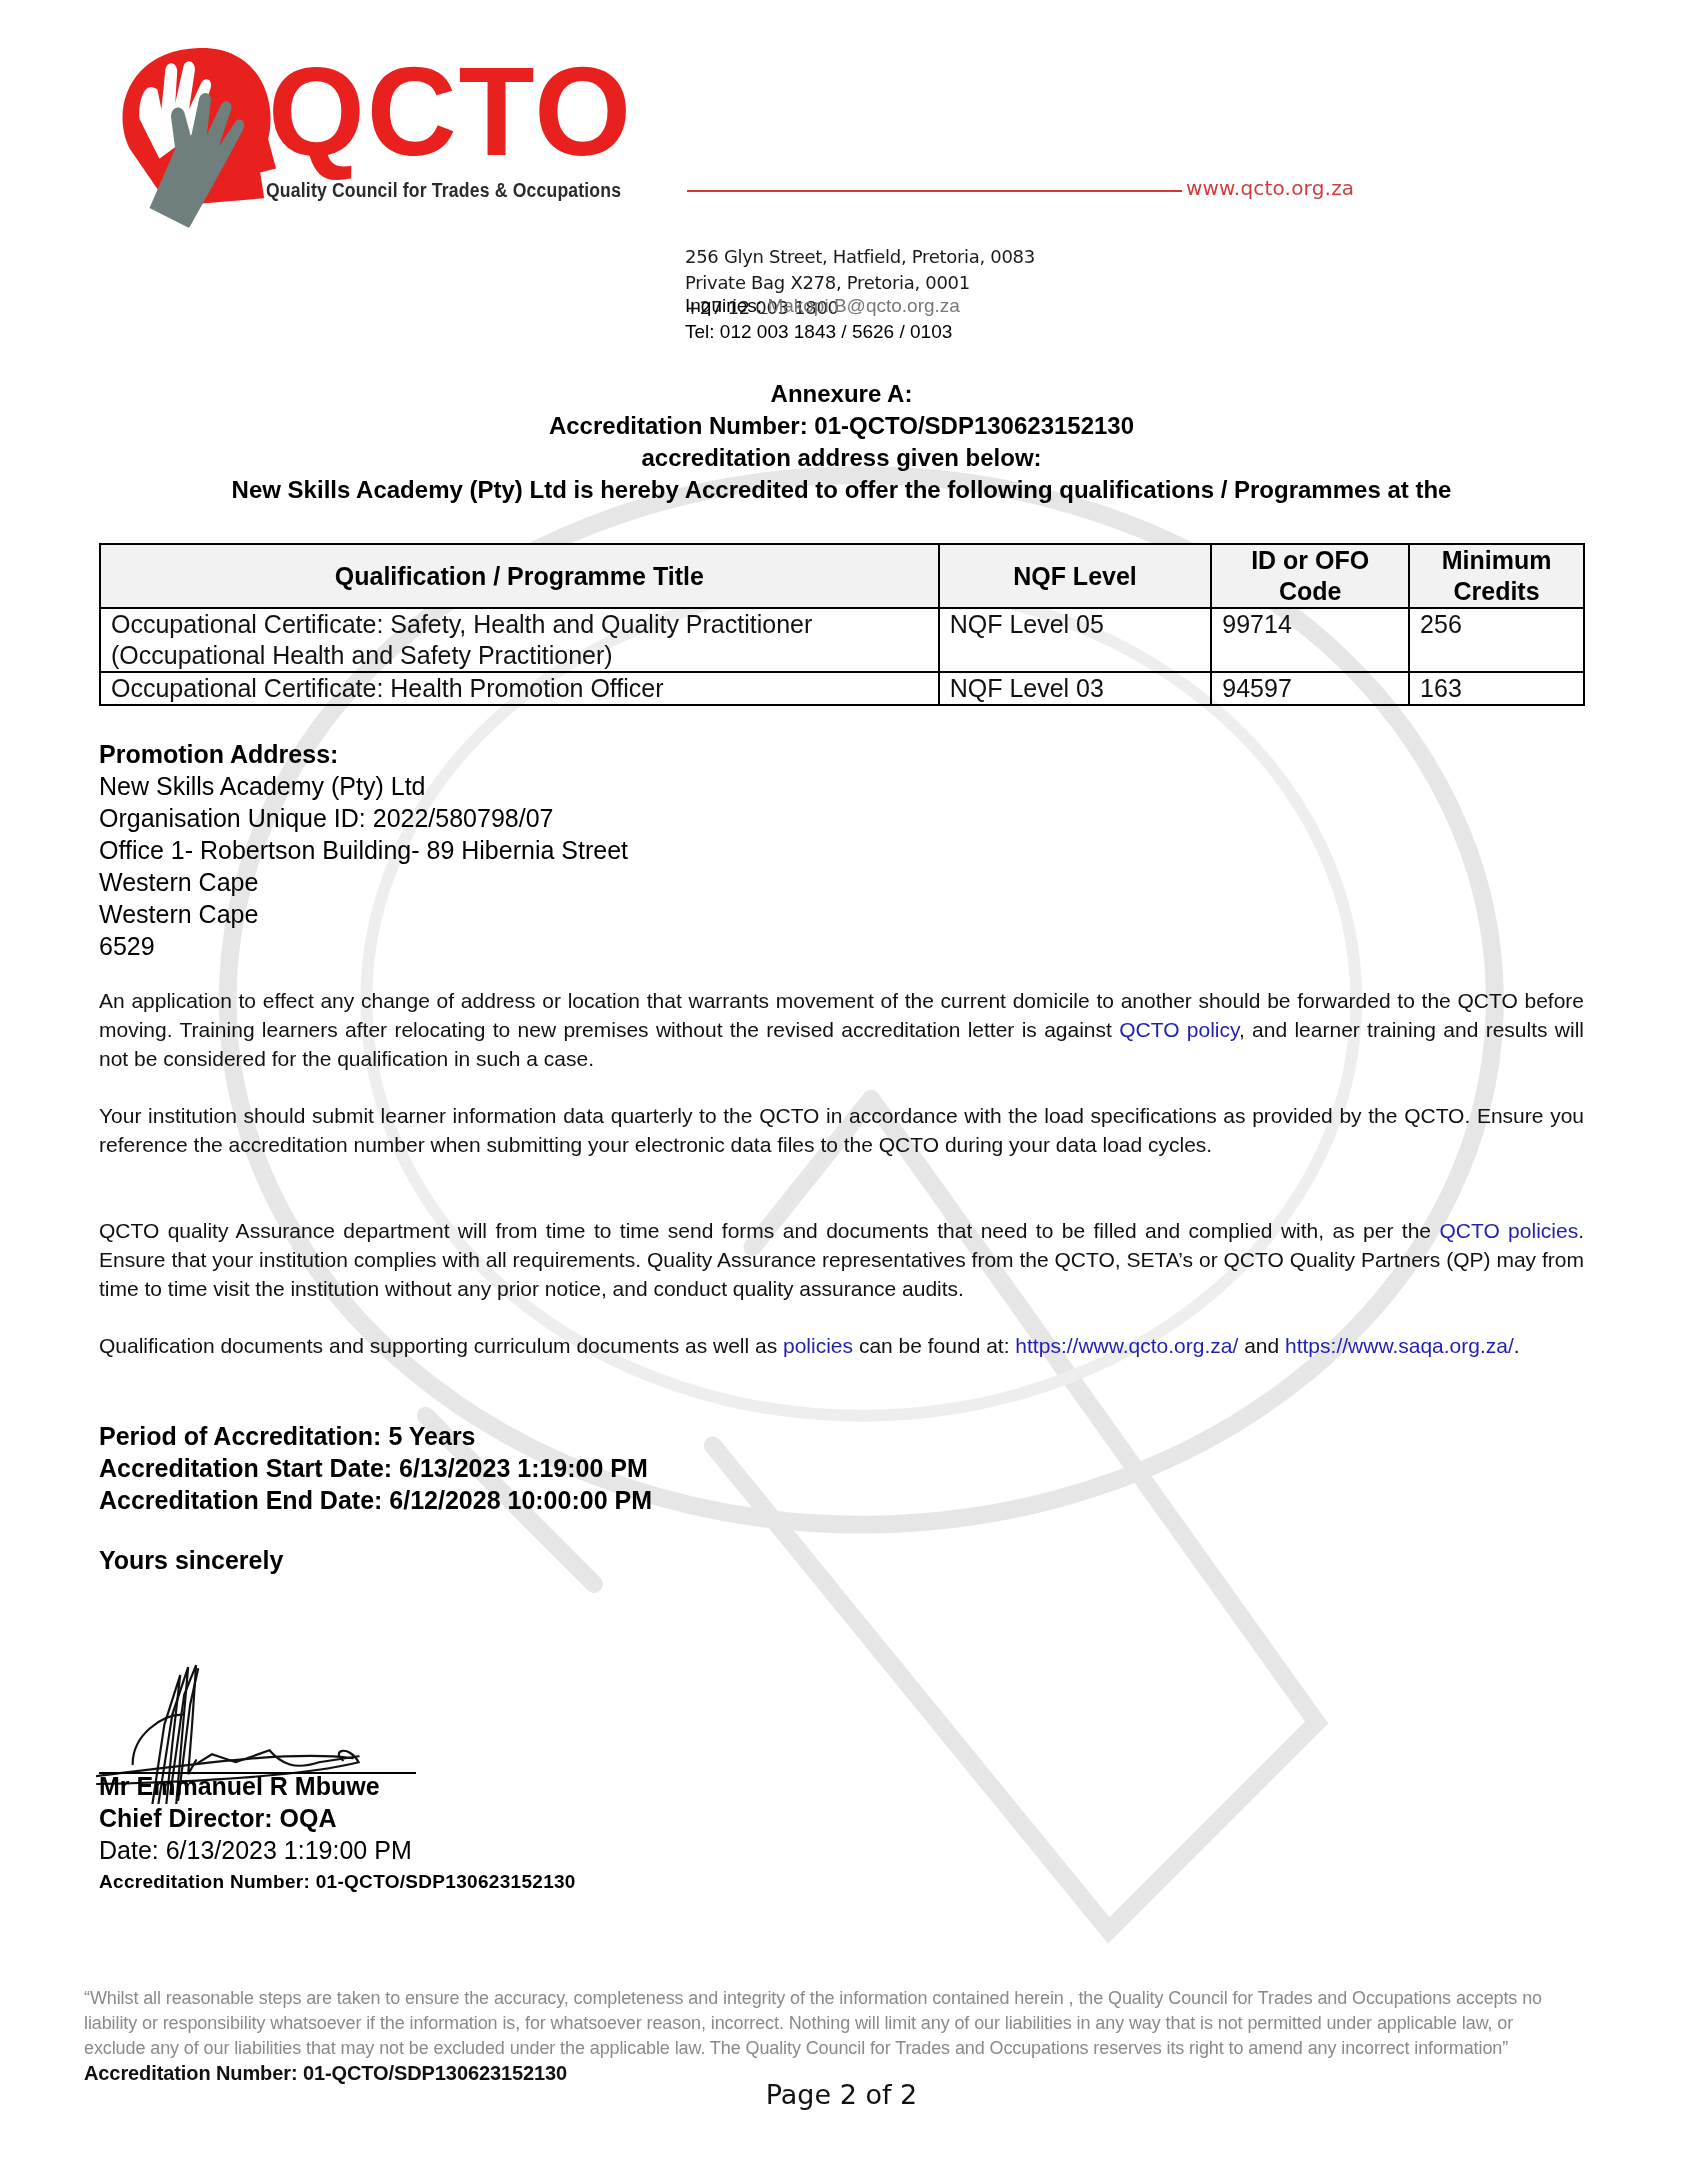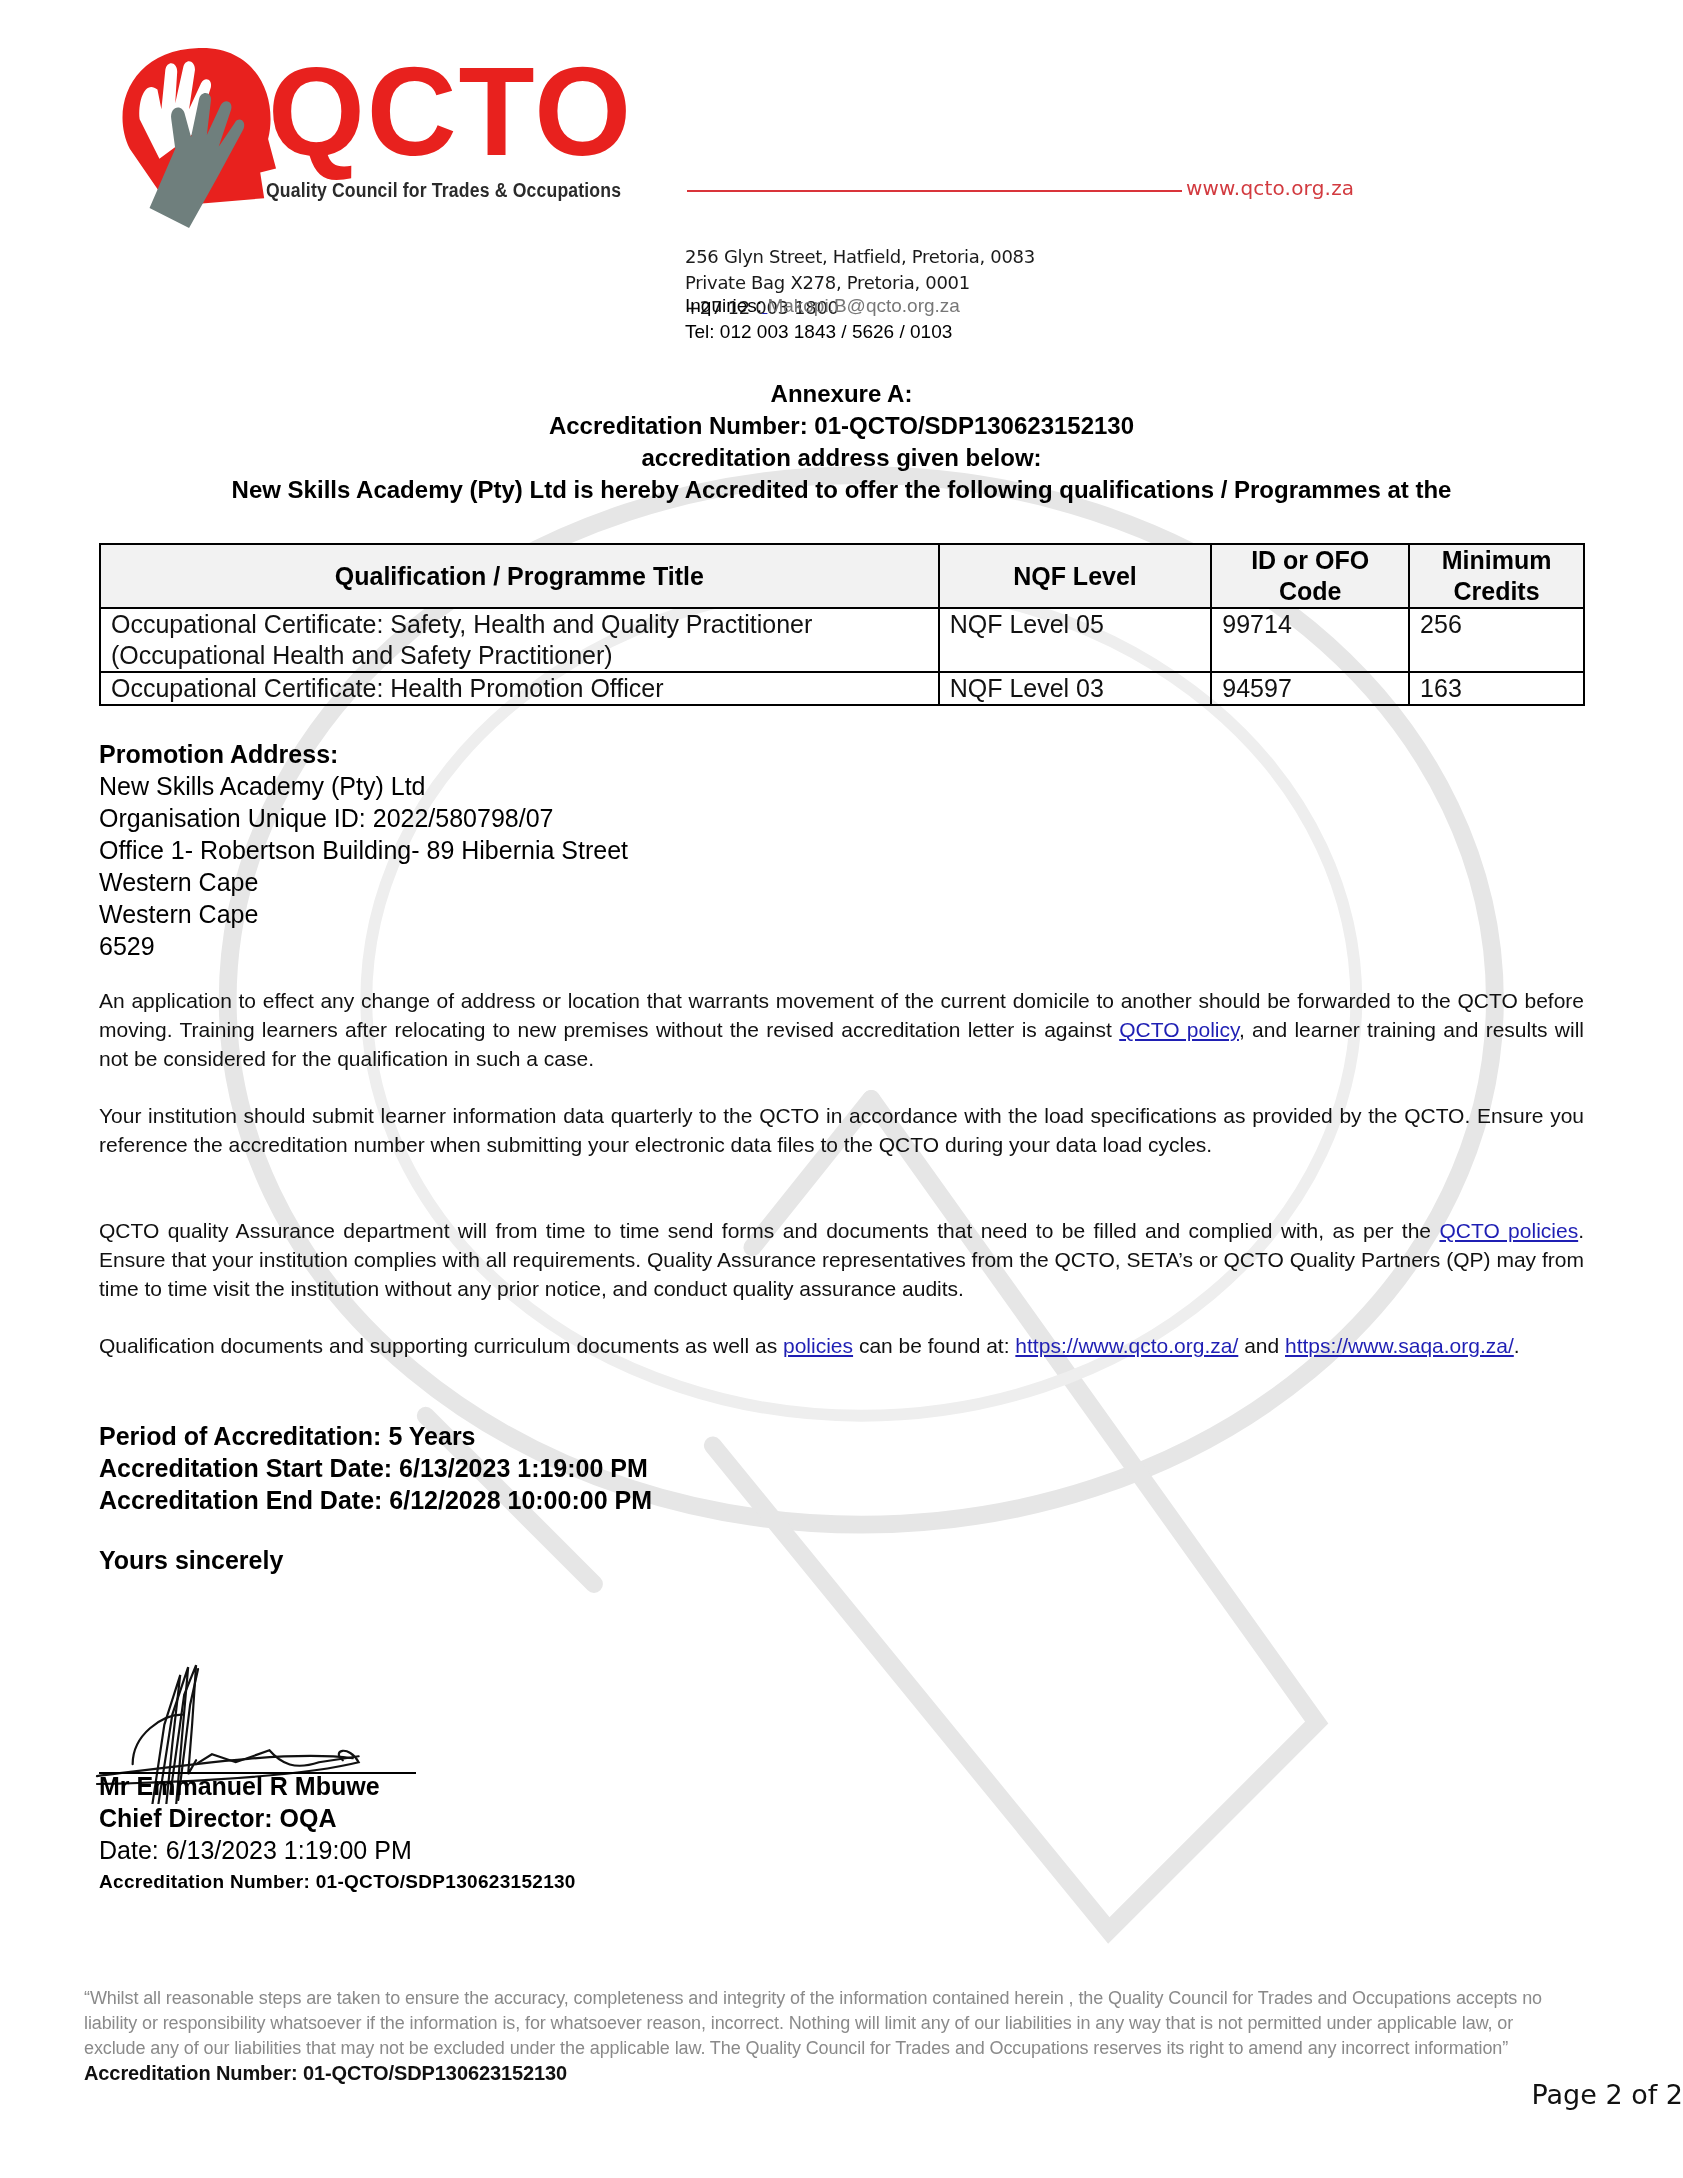--- a/index.html
+++ b/index.html
@@ -23,31 +23,31 @@
   .h-bold { left:99px; font-weight:bold; font-size:24px; line-height:32px;text-align:center; }
   #intro { left:99px; top:378px; width:1485px; }
   table#quals { position:absolute; left:99px; top:543px; width:1486px; border-collapse:collapse; font-size:25px; }
   #quals th, #quals td { border:2px solid #000; padding:0 10px; vertical-align:top; }
   #quals th { background:#f2f2f2; font-weight:bold; font-size:25px; line-height:31px; text-align:center; vertical-align:middle; height:61px; }
   #quals td { line-height:31px; font-weight:normal; color:#111; }
   #quals td.c { text-align:left; }
   #address-block { left:99px; top:738px; font-size:25px; line-height:32px; }
   #address-block .bold { font-weight:bold; }
   .para { left:99px; width:1485px; font-size:21px; line-height:29px; text-align:justify; color:#111; }
-  a.lnk { color:#1a0dab; color:#1f1fb4; text-decoration:underline; }
+  a.lnk { color:#1a0dab; color:#1f1fb4; }
   #period { left:99px; top:1420px; font-weight:bold; font-size:25px; line-height:32px; }
   #closing { left:99px; top:1546px; font-weight:bold; font-size:25px; }
   #signature { left:93px; top:1655px; width:337px; height:149px; }
   #sig-rule { left:99px; top:1772px; width:317px; height:2px; background:#000; }
   #signatory { left:99px; top:1770px; font-size:25px; line-height:32px; }
   #signatory .bold { font-weight:bold; }
   #sig-accnum { font-size:19px; font-weight:bold; letter-spacing:0.3px; }
   #disclaimer { left:84px; top:1986px; width:1485px; font-size:18px; line-height:25px; color:#8a8a8a; letter-spacing:-0.1px; }
   #disclaimer .acc { color:#111; font-weight:bold; font-size:20px; }
-  #page-num { left:0; width:1683px; top:2079px; text-align:right; font-size:27px; font-family:"DejaVu Sans", sans-serif; color:#111; }
+  #page-num { left:0; width:1683px; top:2079px; text-align:center; font-size:27px; font-family:"DejaVu Sans", sans-serif; color:#111; }
 </style>
 </head>
 <body>
 
 <svg id="watermark" viewBox="0 0 1700 2200" xmlns="http://www.w3.org/2000/svg">
   <g fill="none" stroke="#e6e6e6" stroke-width="18" stroke-linecap="round">
     <ellipse cx="870" cy="1010" rx="640" ry="530"></ellipse>
     <path d="M 430 1430 Q 520 1520 600 1600"></path>
     <path d="M 880 1110 L 1330 1740 L 1120 1950 L 720 1460"></path>
     <path d="M 880 1110 L 760 1260"></path>

